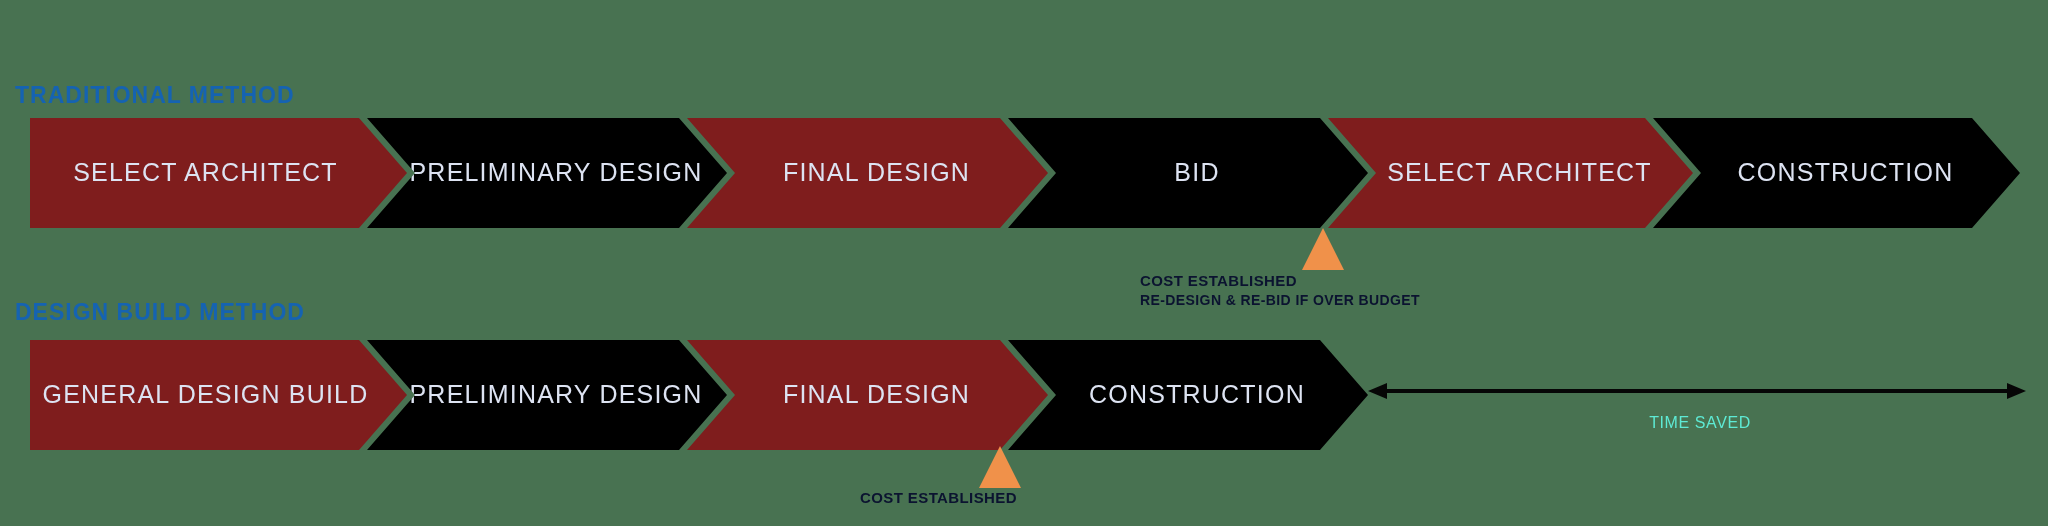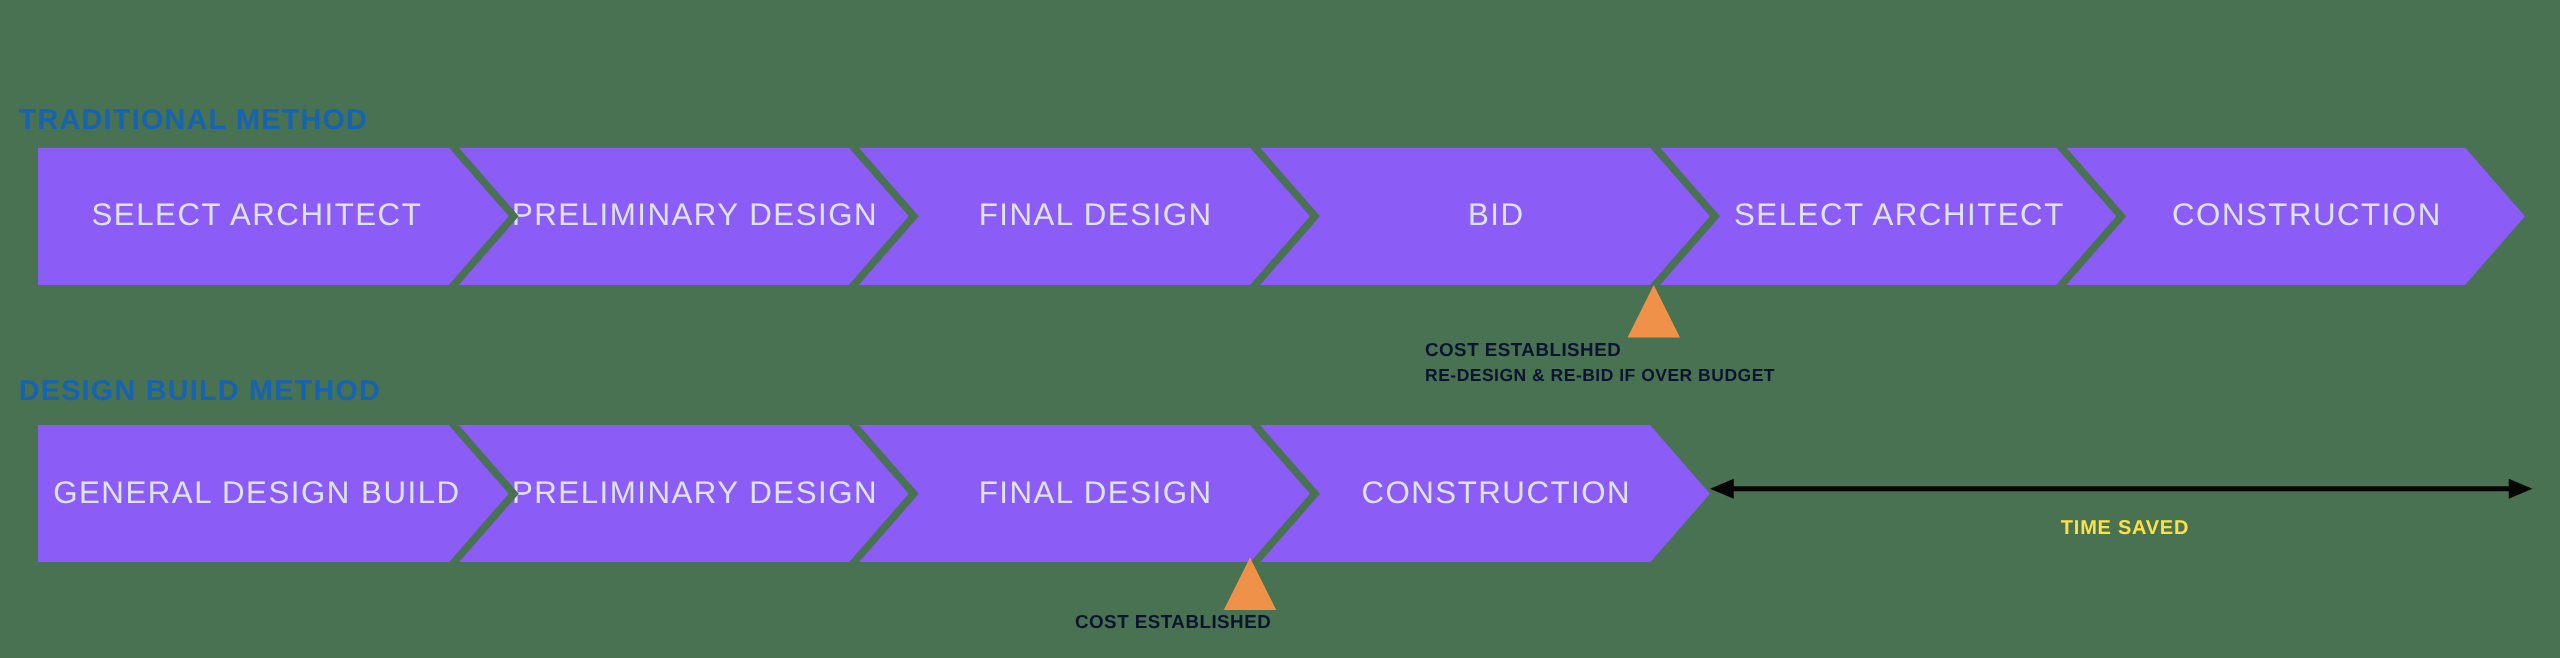--- a/index.html
+++ b/index.html
@@ -33,22 +33,22 @@
     white-space:nowrap;
   }
   .chv.first{
     clip-path:polygon(0 0, calc(100% - 48px) 0, 100% 50%, calc(100% - 48px) 100%, 0 100%);
     padding-right:26px;box-sizing:border-box;
   }
   .chv.notched{
     clip-path:polygon(0 0, calc(100% - 48px) 0, 100% 50%, calc(100% - 48px) 100%, 0 100%, 48px 50%);
     padding-left:18px;box-sizing:border-box;
   }
-  .chv.light{background:#8b5cf6;}
-  .chv.dark{background:#8b5cf6;}
+  .chv.light{background:#7f1d1d;}
+  .chv.dark{background:#000000;}
 
   
   #t-step-0{left:30px;width:377px;}
   #t-step-1{left:367px;width:360px;}
   #t-step-2{left:687px;width:361px;}
   #t-step-3{left:1008px;width:360px;}
   #t-step-4{left:1328px;width:365px;}
   #t-step-5{left:1653px;width:367px;}
 
   
@@ -86,21 +86,21 @@
     border-top:8px solid transparent;border-bottom:8px solid transparent;
     border-right:19px solid #060606;
   }
   .arrow-head.right{
     left:2007px;
     border-top:8px solid transparent;border-bottom:8px solid transparent;
     border-left:19px solid #060606;
   }
   #time-saved-label{
     position:absolute;left:1550px;top:392px;width:300px;
-    text-align:center;color:#fde047;font-size:16px;font-weight:700;
+    text-align:center;color:#5eead4;font-size:16px;font-weight:400;
     letter-spacing:0.6px;
   }
 </style>
 </head>
 <body>
 
 <div class="stage">
 
   <div class="method-title" id="traditional-title">TRADITIONAL METHOD</div>
 

